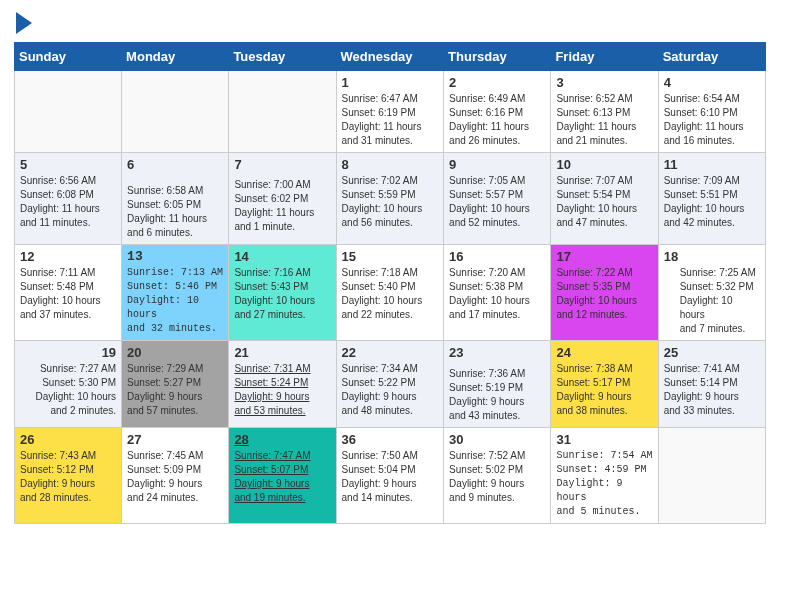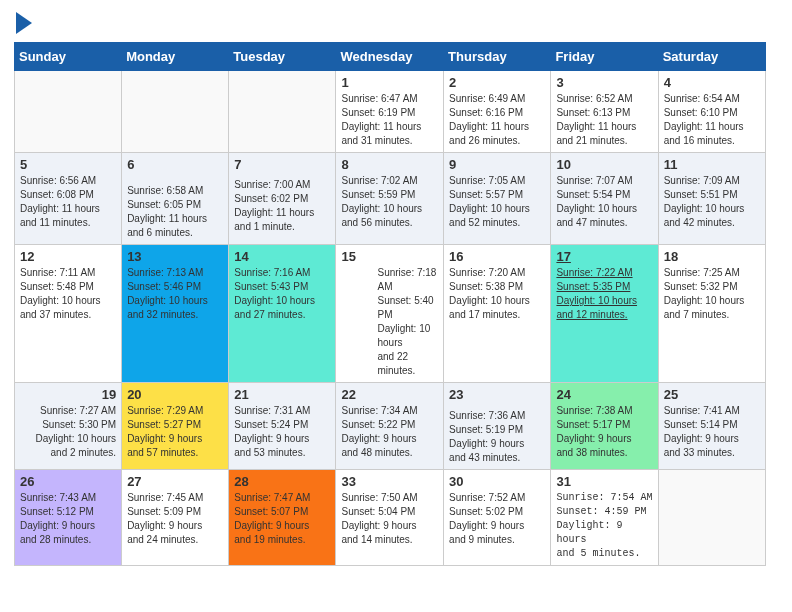--- a/index.html
+++ b/index.html
@@ -215,138 +215,138 @@
           </td>
         </tr>
         <tr>
           <td style="background: rgb(255, 255, 255);">
             <span class="day-num">12</span>
             <div class="day-info" style="white-space: pre-line;">Sunrise: 7:11 AM
 Sunset: 5:48 PM
 Daylight: 10 hours
 and 37 minutes.</div>
           </td>
-          <td style="background: #0ea5e9;">
+          <td style="background: #7dd3fc; font-family: Liberation Mono, monospace;">
             <span class="day-num">13</span>
             <div class="day-info" style="white-space: pre-line;">Sunrise: 7:13 AM
 Sunset: 5:46 PM
 Daylight: 10 hours
 and 32 minutes.</div>
           </td>
           <td style="background: #5eead4;">
             <span class="day-num">14</span>
             <div class="day-info" style="white-space: pre-line;">Sunrise: 7:16 AM
 Sunset: 5:43 PM
 Daylight: 10 hours
 and 27 minutes.</div>
           </td>
           <td style="background: rgb(255, 255, 255);">
             <span class="day-num">15</span>
-            <div class="day-info" style="white-space: pre-line; margin-left: 36px;">Sunrise: 7:18 AM
+            <div class="day-info" style="white-space: pre-line;">Sunrise: 7:18 AM
 Sunset: 5:40 PM
 Daylight: 10 hours
 and 22 minutes.</div>
           </td>
           <td style="background: rgb(255, 255, 255);">
             <span class="day-num">16</span>
             <div class="day-info" style="white-space: pre-line;">Sunrise: 7:20 AM
 Sunset: 5:38 PM
 Daylight: 10 hours
 and 17 minutes.</div>
           </td>
-          <td style="background: #5eead4; text-decoration: underline;">
+          <td style="background: #d946ef;">
             <span class="day-num">17</span>
             <div class="day-info" style="white-space: pre-line;">Sunrise: 7:22 AM
 Sunset: 5:35 PM
 Daylight: 10 hours
 and 12 minutes.</div>
           </td>
           <td style="background: rgb(255, 255, 255);">
             <span class="day-num">18</span>
-            <div class="day-info" style="white-space: pre-line;">Sunrise: 7:25 AM
+            <div class="day-info" style="white-space: pre-line; margin-left: 16px;">Sunrise: 7:25 AM
 Sunset: 5:32 PM
 Daylight: 10 hours
 and 7 minutes.</div>
           </td>
         </tr>
         <tr>
           <td style="background: rgb(238, 242, 248); text-align: right;">
             <span class="day-num">19</span>
             <div class="day-info" style="white-space: pre-line;">Sunrise: 7:27 AM
 Sunset: 5:30 PM
 Daylight: 10 hours
 and 2 minutes.</div>
           </td>
-          <td style="background: #fde047;">
+          <td style="background: #a3a3a3;">
             <span class="day-num">20</span>
             <div class="day-info" style="white-space: pre-line;">Sunrise: 7:29 AM
 Sunset: 5:27 PM
 Daylight: 9 hours
 and 57 minutes.</div>
           </td>
           <td style="background: rgb(238, 242, 248);">
             <span class="day-num">21</span>
-            <div class="day-info" style="white-space: pre-line;">Sunrise: 7:31 AM
+            <div class="day-info" style="white-space: pre-line; text-decoration: underline;">Sunrise: 7:31 AM
 Sunset: 5:24 PM
 Daylight: 9 hours
 and 53 minutes.</div>
           </td>
           <td style="background: rgb(238, 242, 248);">
             <span class="day-num">22</span>
             <div class="day-info" style="white-space: pre-line;">Sunrise: 7:34 AM
 Sunset: 5:22 PM
 Daylight: 9 hours
 and 48 minutes.</div>
           </td>
           <td style="background: rgb(238, 242, 248);">
             <span class="day-num">23</span>
             <div class="day-info" style="white-space: pre-line; margin-top: 7px;">Sunrise: 7:36 AM
 Sunset: 5:19 PM
 Daylight: 9 hours
 and 43 minutes.</div>
           </td>
-          <td style="background: #86efac;">
+          <td style="background: #fde047;">
             <span class="day-num">24</span>
             <div class="day-info" style="white-space: pre-line;">Sunrise: 7:38 AM
 Sunset: 5:17 PM
 Daylight: 9 hours
 and 38 minutes.</div>
           </td>
           <td style="background: rgb(238, 242, 248);">
             <span class="day-num">25</span>
             <div class="day-info" style="white-space: pre-line;">Sunrise: 7:41 AM
 Sunset: 5:14 PM
 Daylight: 9 hours
 and 33 minutes.</div>
           </td>
         </tr>
         <tr>
-          <td style="background: #c4b5fd;">
+          <td style="background: #fde047;">
             <span class="day-num">26</span>
             <div class="day-info" style="white-space: pre-line;">Sunrise: 7:43 AM
 Sunset: 5:12 PM
 Daylight: 9 hours
 and 28 minutes.</div>
           </td>
           <td style="background: rgb(255, 255, 255);">
             <span class="day-num">27</span>
             <div class="day-info" style="white-space: pre-line;">Sunrise: 7:45 AM
 Sunset: 5:09 PM
 Daylight: 9 hours
 and 24 minutes.</div>
           </td>
-          <td style="background: #f97316;">
+          <td style="background: #14b8a6; text-decoration: underline;">
             <span class="day-num">28</span>
             <div class="day-info" style="white-space: pre-line;">Sunrise: 7:47 AM
 Sunset: 5:07 PM
 Daylight: 9 hours
 and 19 minutes.</div>
           </td>
           <td style="background: rgb(255, 255, 255);">
-            <span class="day-num">33</span>
+            <span class="day-num">36</span>
             <div class="day-info" style="white-space: pre-line;">Sunrise: 7:50 AM
 Sunset: 5:04 PM
 Daylight: 9 hours
 and 14 minutes.</div>
           </td>
           <td style="background: rgb(255, 255, 255);">
             <span class="day-num">30</span>
             <div class="day-info" style="white-space: pre-line;">Sunrise: 7:52 AM
 Sunset: 5:02 PM
 Daylight: 9 hours

